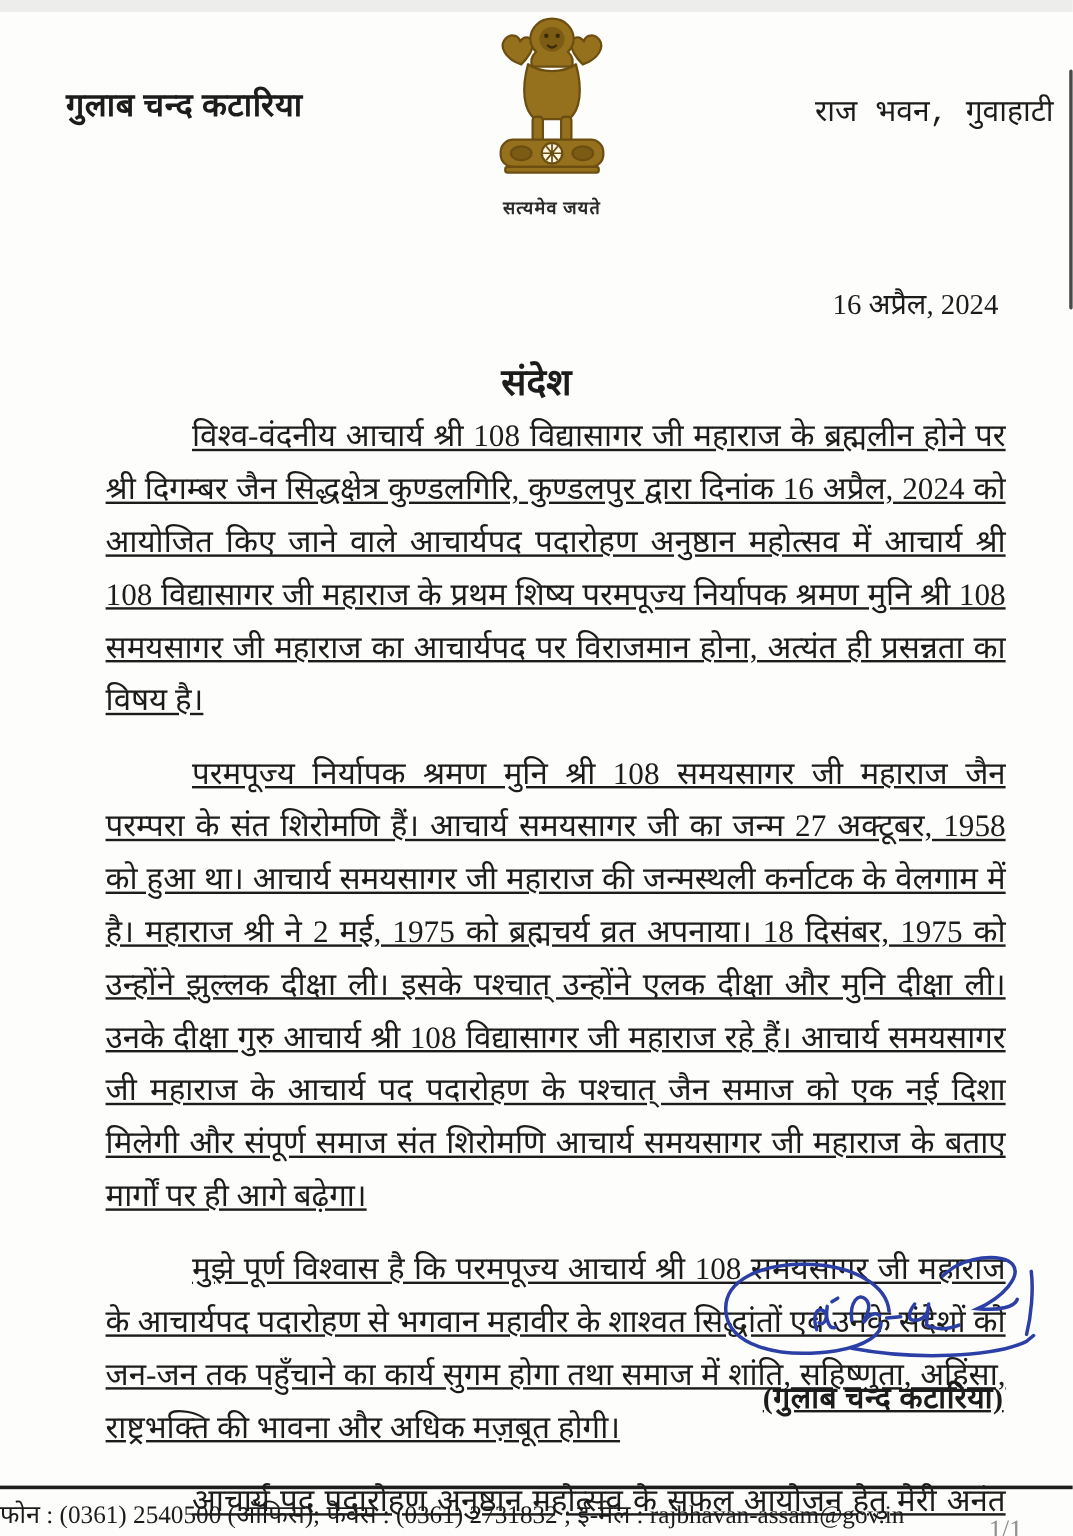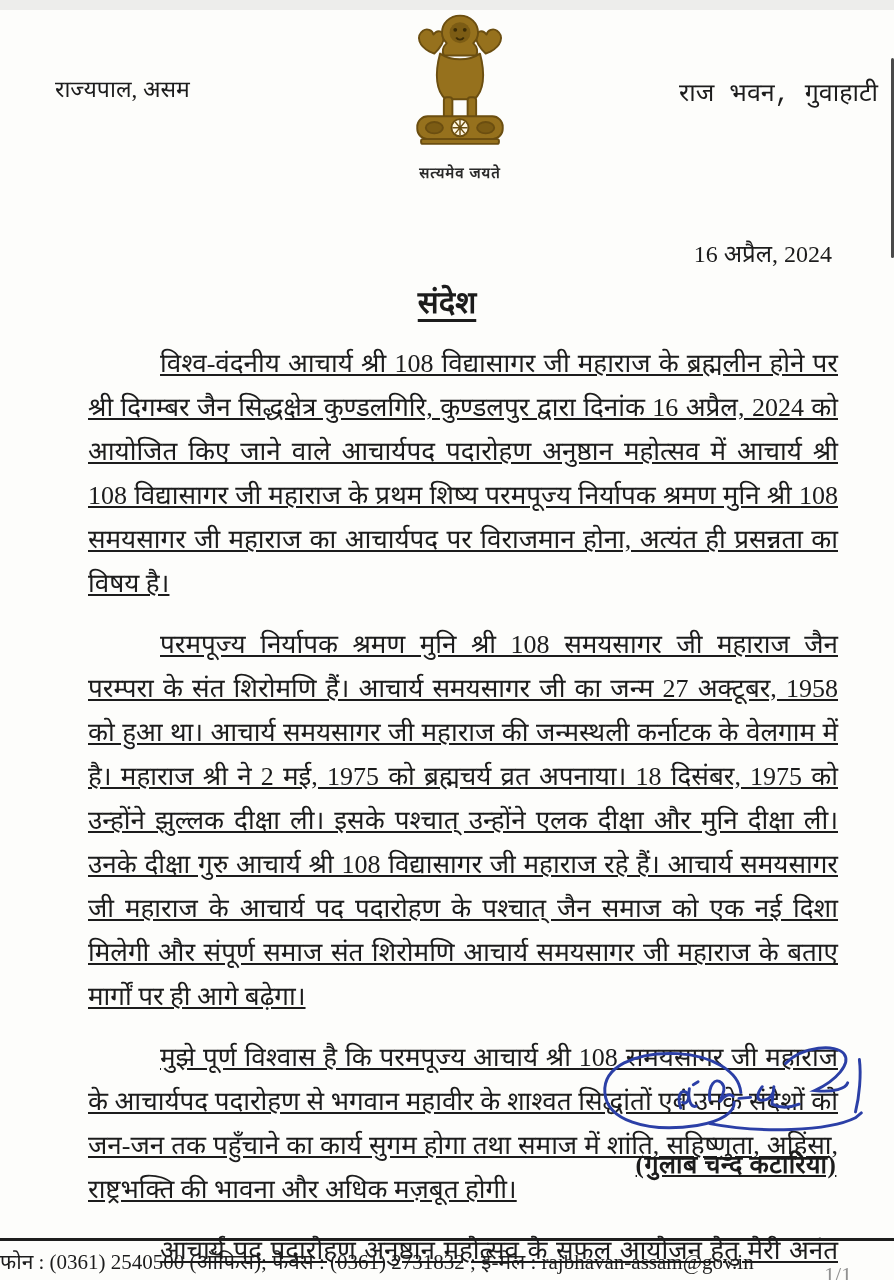--- a/index.html
+++ b/index.html
@@ -18,21 +18,21 @@
   .sender-title{font-size:23px;margin-top:4px;}
   .office-block{position:absolute;right:16px;top:74px;text-align:right;font-family:Liberation Mono, monospace;}
   .office-line{font-size:25px;}
   .pin-line{font-size:24px;margin-top:4px;letter-spacing:1px;}
   .emblem-wrap{position:absolute;left:392px;top:8px;width:136px;text-align:center;}
   .emblem-wrap svg{display:block;margin:0 auto;}
   .motto{font-size:15px;font-weight:bold;color:#2a2категория2px;color:#2a2a2a;margin-top:2px;letter-spacing:1px;}
 
   
   .date-line{position:absolute;right:62px;top:236px;font-size:24px;}
-  .letter-title{position:absolute;left:0;right:0;top:280px;text-align:center;font-size:31px;font-weight:bold;text-decoration:underline;text-underline-offset:6px;}
+  .letter-title{position:absolute;left:0;right:0;top:296px;text-align:center;font-size:31px;font-weight:bold;text-underline-offset:6px;}
 
   
   .body-col{position:absolute;left:88px;right:44px;top:342px;font-size:26px;line-height:44px;text-align:justify;}
   .body-col p{margin:0 12px 17px 0;text-indent:72px;text-decoration:underline;}
 
   
   .signature-block{position:absolute;left:588px;top:1042px;width:296px;}
   .signature-block svg{display:block;}
   .signatory{font-size:25px;font-weight:bold;text-align:center;margin-top:2px;letter-spacing:0.5px;text-decoration:underline;}
 
@@ -41,21 +41,21 @@
   .footer-contact{position:absolute;left:0;right:0;top:1247px;text-align:left;font-size:21px;}
   .page-number{position:absolute;right:42px;top:1262px;font-size:22px;color:#919191;}
 </style>
 </head>
 <body>
 
 <div class="scan-top-band"></div>
 <div class="scan-right-edge"></div>
 
 <div class="sender">
-  <div class="sender-title">राज्यपाल, असम</div>
+  <div class="sender-name">गुलाब चन्द कटारिया</div>
 </div>
 
 <div class="emblem-wrap">
   <span>
     <svg width="124" height="152" viewBox="0 0 130 160" xmlns="http://www.w3.org/2000/svg">
       <g fill="#96711d" stroke="#6b4e10" stroke-width="2" stroke-linejoin="round">
 
         <path d="M33 46 C22 40 18 30 26 24 C30 21 36 23 37 28 C41 22 48 24 48 31 C48 38 42 44 38 48 Z"></path>
         <path d="M97 46 C108 40 112 30 104 24 C100 21 94 23 93 28 C89 22 82 24 82 31 C82 38 88 44 92 48 Z"></path>
 

